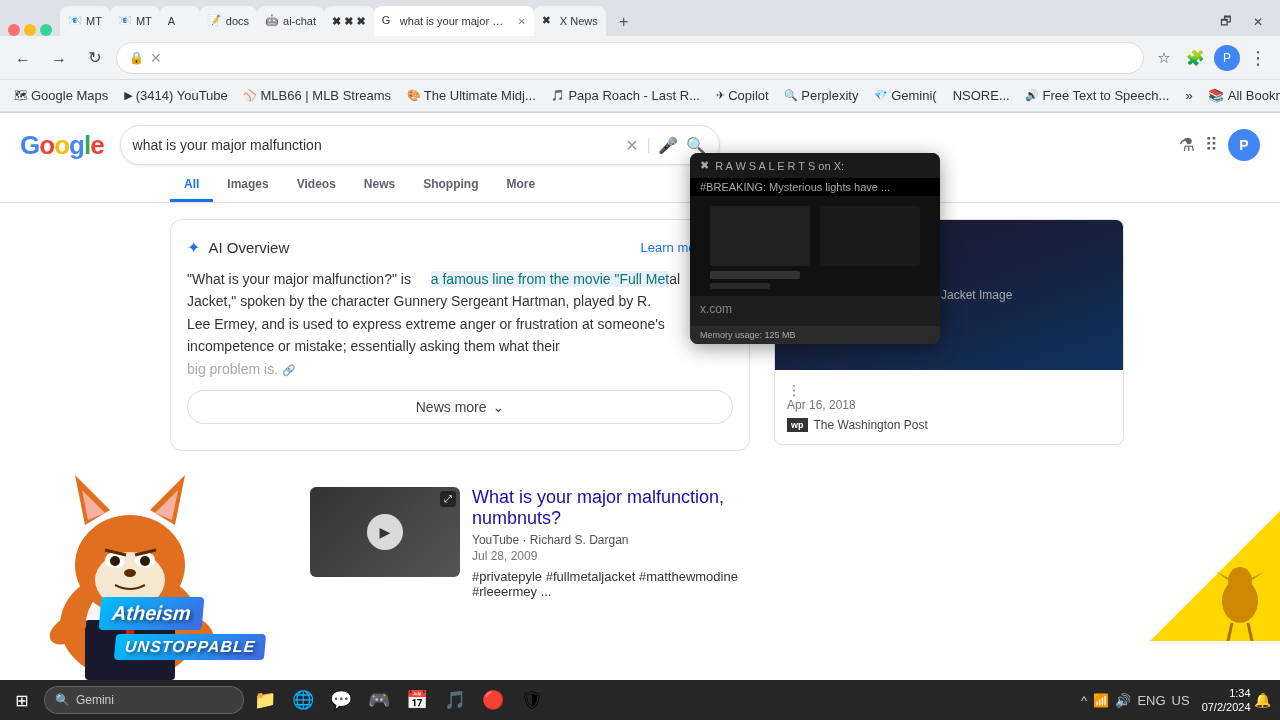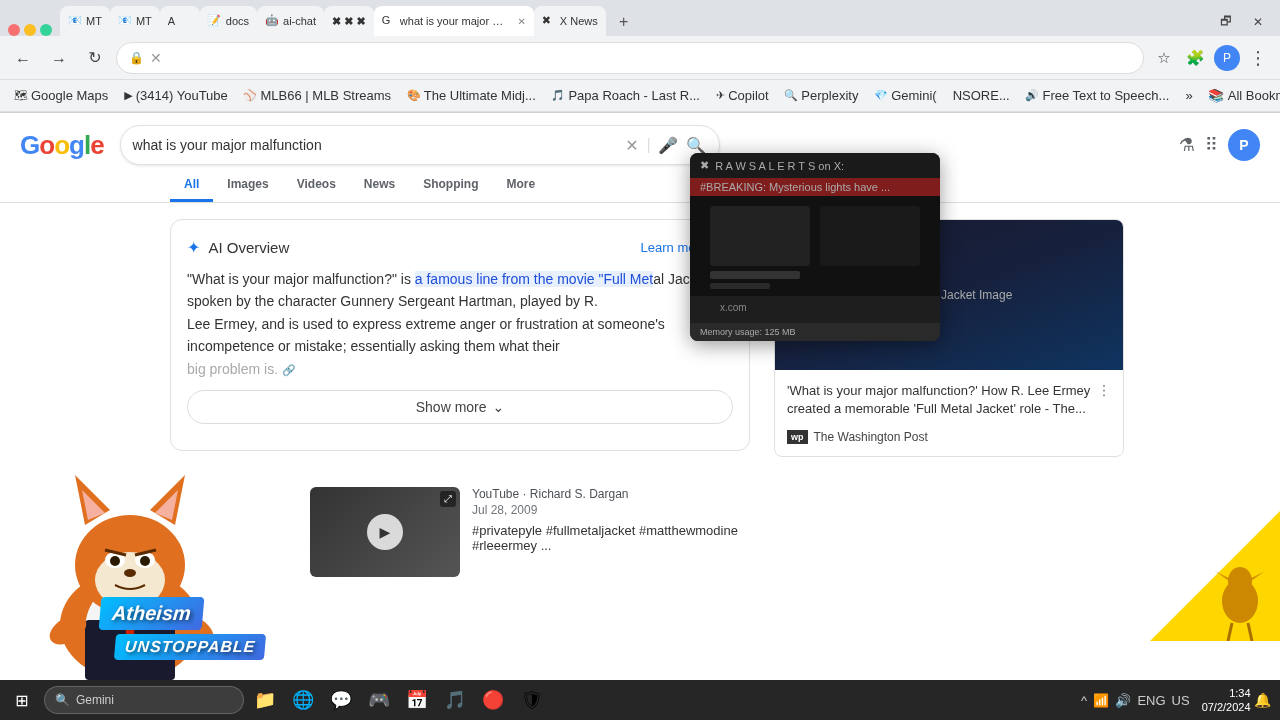--- a/index.html
+++ b/index.html
@@ -327,21 +327,22 @@
       font-weight: 500;
       color: #333;
     }
     .ai-text {
       font-size: 14px;
       color: #333;
       line-height: 1.6;
     }
     .ai-text .highlight {
       background: #e8f0fe;
-      color: #1d4ed8;
+      color: #0f766e;
+      margin-left: 16px;
     }
     .ai-faded {
       color: #aaa;
     }
     .ai-link-icon {
       font-size: 11px;
       color: #888;
       cursor: pointer;
     }
 
@@ -521,24 +522,23 @@
       align-items: center;
       justify-content: center;
       color: #555;
       font-size: 30px;
     }
     .popup-inner {
       background: #1e1e1e;
       padding: 6px 10px;
     }
     .popup-url {
-      font-size: 10px;
+      font-size: 12px;
       color: #888;
       margin-bottom: 4px;
-      margin-left: 20px;
     }
     .popup-footer {
       background: #2a2a2a;
       padding: 4px 10px;
       font-size: 9px;
       color: #aaa;
     }
 
     
     .kangaroo-section {
@@ -796,69 +796,70 @@
             <span class="three-dots">⋮</span>
           </div>
         </div>
         <div class="ai-text">
           <span>"What is your major malfunction?" is </span><span class="highlight">a famous line from the movie "Full Met</span><span>al Jacket," spoken by the character Gunnery Sergeant Hartman, played by R.</span><br>
           <span>Lee Ermey, and is used to express extreme anger or frustration at someone's incompetence or mistake; </span><span> essentially asking them what their</span><br>
           <span class="ai-faded">big problem is.</span>
           <span class="ai-link-icon"> 🔗</span>
         </div>
         <div class="show-more-btn">
-          <span>Show more</span>
+          <span>News more</span>
           <span>⌄</span>
         </div>
       </div>
 
       <div style="height:16px;"></div>
 
       <div class="video-section" style="margin-left:140px;">
         <div class="video-thumb">
           <div style="width:100%;height:100%;background:linear-gradient(135deg,#333,#555);display:flex;align-items:center;justify-content:center;">
             <div class="video-play">▶</div>
           </div>
           <div class="expand-icon">⤢</div>
         </div>
         <div class="video-info">
+          <div class="video-title">What is your major malfunction, numbnuts?</div>
           <div class="video-source">YouTube · Richard S. Dargan</div>
           <div class="video-date">Jul 28, 2009</div>
           <div class="video-desc">#privatepyle #fullmetaljacket #matthewmodine #rleeermey ...</div>
         </div>
       </div>
     </div>
 
     <div class="right-col">
       <div class="wp-card">
         <div class="wp-img">
           <div style="width:100%;height:100%;background:linear-gradient(160deg,#1a1a2e,#16213e,#0f3460);display:flex;align-items:center;justify-content:center;color:#aaa;font-size:12px;">
             <span>Full Metal Jacket Image</span>
           </div>
         </div>
         <div class="wp-body">
           <div style="display:flex;justify-content:space-between;align-items:flex-start;">
-            <div class="wp-title">'What is your major malfunction?' How R. Lee Ermey created a memorable 'Full Metal Jacket' role - The...</div>
             <span class="wp-more">⋮</span>
           </div>
+          <div class="wp-date">Apr 16, 2018</div>
           <div class="wp-source">
             <span class="wp-logo">wp</span>
             <span>The Washington Post</span>
           </div>
         </div>
       </div>
     </div>
   </div>
 
   <div class="popup-overlay">
     <div class="popup-header">
       <span>✖</span>
       <span>R A W S A L E R T S on X:</span>
     </div>
-    <div class="popup-header" style="background:#7f1d1d;padding:3px 10px;">
+    <div class="popup-header" style="background:#000000;padding:3px 10px;">
       <span>#BREAKING: Mysterious lights have ...</span>
     </div>
     <div class="popup-img">
 
       <svg width="230" height="100" viewBox="0 0 230 100">
         <rect width="230" height="100" fill="#111"></rect>
         <rect x="10" y="10" width="100" height="60" fill="#222" rx="4"></rect>
         <rect x="120" y="10" width="100" height="60" fill="#1a1a1a" rx="4"></rect>
         <rect x="10" y="75" width="90" height="8" fill="#333" rx="2"></rect>
         <rect x="10" y="87" width="60" height="6" fill="#2a2a2a" rx="2"></rect>

